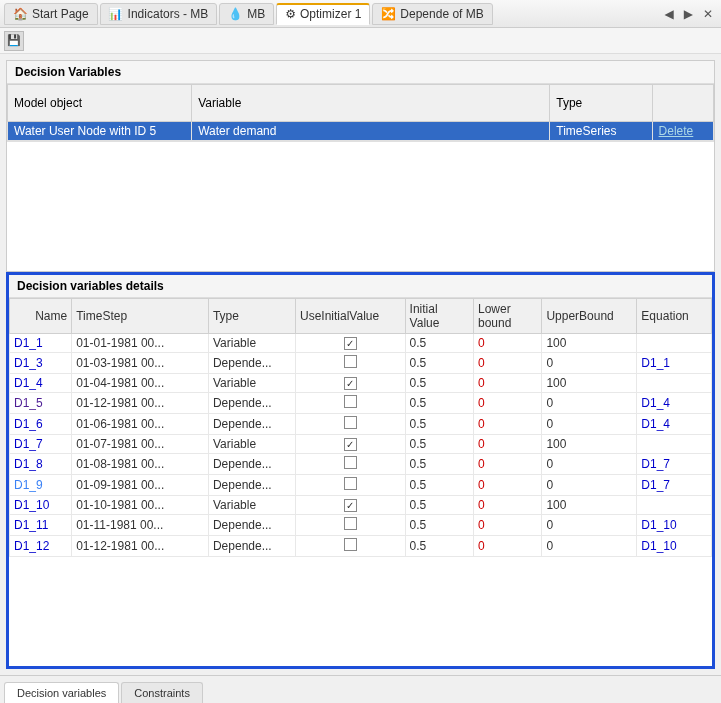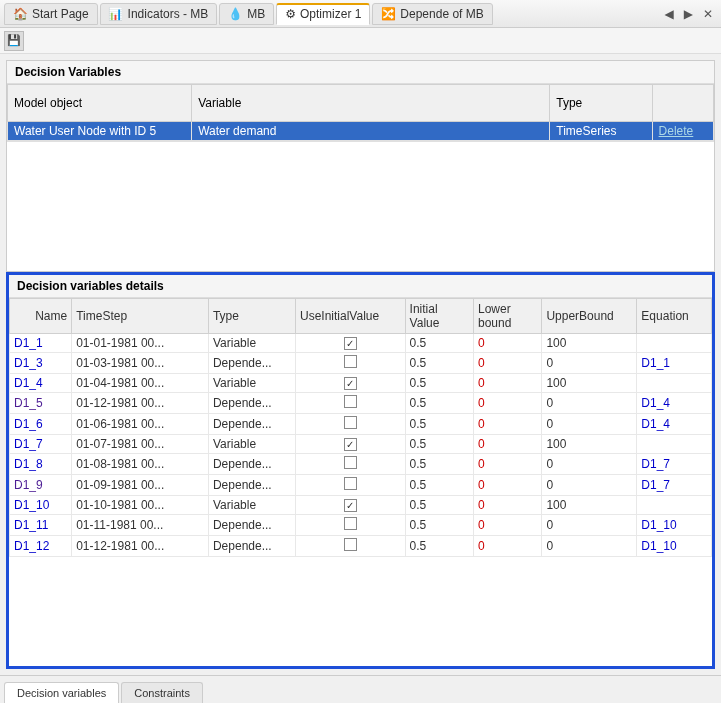--- a/index.html
+++ b/index.html
@@ -211,21 +211,21 @@
     <td style="color:#0000cc;">D1_8</td>
     <td>01-08-1981 00...</td>
     <td>Depende...</td>
     <td style="text-align:center;"><div class="cb"></div></td>
     <td>0.5</td>
     <td style="color:#cc0000;">0</td>
     <td>0</td>
     <td style="color:#0000cc;">D1_7</td>
   </tr>
             <tr>
-    <td style="color:#4c1d95;">D1_9</td>
+    <td style="color:#3b82f6;">D1_9</td>
     <td>01-09-1981 00...</td>
     <td>Depende...</td>
     <td style="text-align:center;"><div class="cb"></div></td>
     <td>0.5</td>
     <td style="color:#cc0000;">0</td>
     <td>0</td>
     <td style="color:#0000cc;">D1_7</td>
   </tr>
             <tr>
     <td style="color:#0000cc;">D1_10</td>

